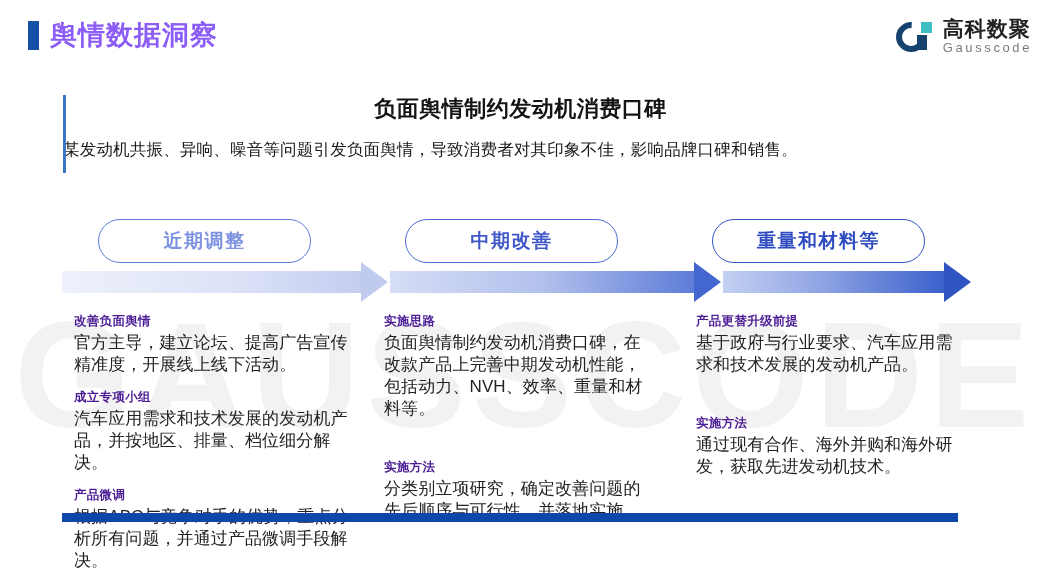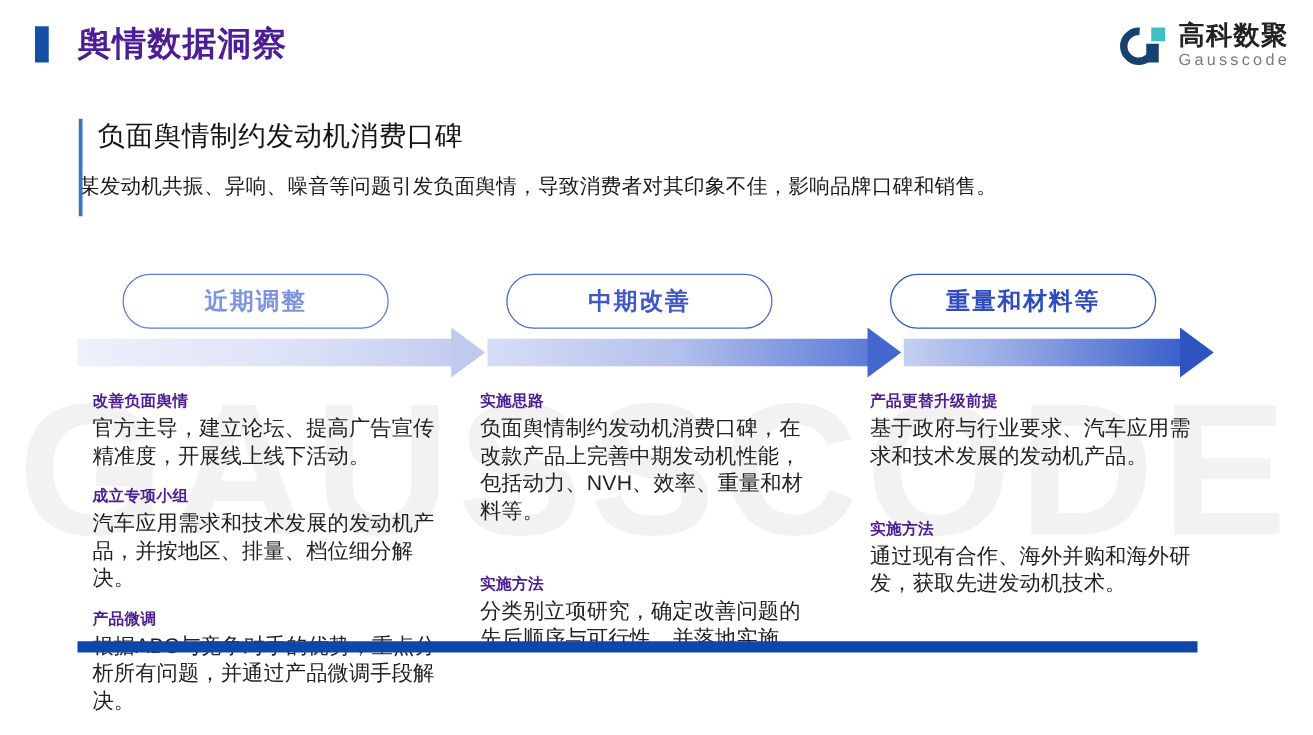--- a/index.html
+++ b/index.html
@@ -33,23 +33,23 @@
   }
 
   
   .header { position: absolute; left: 0; top: 0; width: 1050px; height: 72px; z-index: 3; }
   .title-marker {
     position: absolute; left: 28px; top: 21px;
     width: 11px; height: 29px;
     background: #1450a5;
   }
   .page-title {
-    position: absolute; left: 62px; top: 17px;
+    position: absolute; left: 50px; top: 17px;
     font-size: 27px; font-weight: 700; letter-spacing: 1px;
-    color: #4c1d95;
+    color: #8b5cf6;
     line-height: 36px;
   }
 
   
   .logo { position: absolute; right: 18px; top: 14px; height: 46px; display: flex; align-items: center; gap: 9px; }
   .logo-mark { position: relative; width: 38px; height: 38px; }
   .logo-c {
     position: absolute; left: 0; top: 4px;
     width: 30px; height: 30px;
     border: 6px solid #16436e;
@@ -71,22 +71,22 @@
 
   
   .lead { position: absolute; left: 63px; top: 92px; width: 900px; z-index: 3; }
   .lead-rule {
     position: absolute; left: 0; top: 3px;
     width: 3px; height: 78px;
     background: #3d74c4;
   }
   .lead-head {
     margin-left: 15px;
-    font-size: 22px; font-weight: 400; color: #141414;
-    line-height: 34px; letter-spacing: 0.5px;
+    font-size: 22px; font-weight: 700; color: #141414;
+    line-height: 34px; letter-spacing: 0.5px; text-align: center;
   }
   .lead-sub {
     margin-top: 10px;
     font-size: 16.5px; color: #1a1a1a;
     line-height: 26px; letter-spacing: 0.2px;
   }
 
   
   .pills { position: absolute; left: 0; top: 219px; width: 1050px; height: 44px; z-index: 3; }
   .pill {

